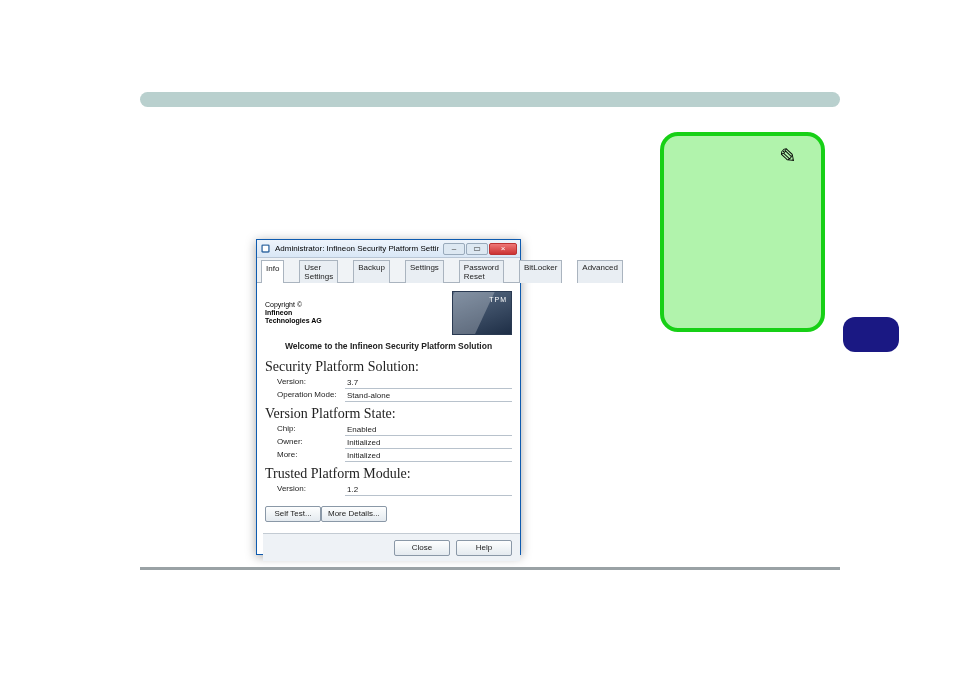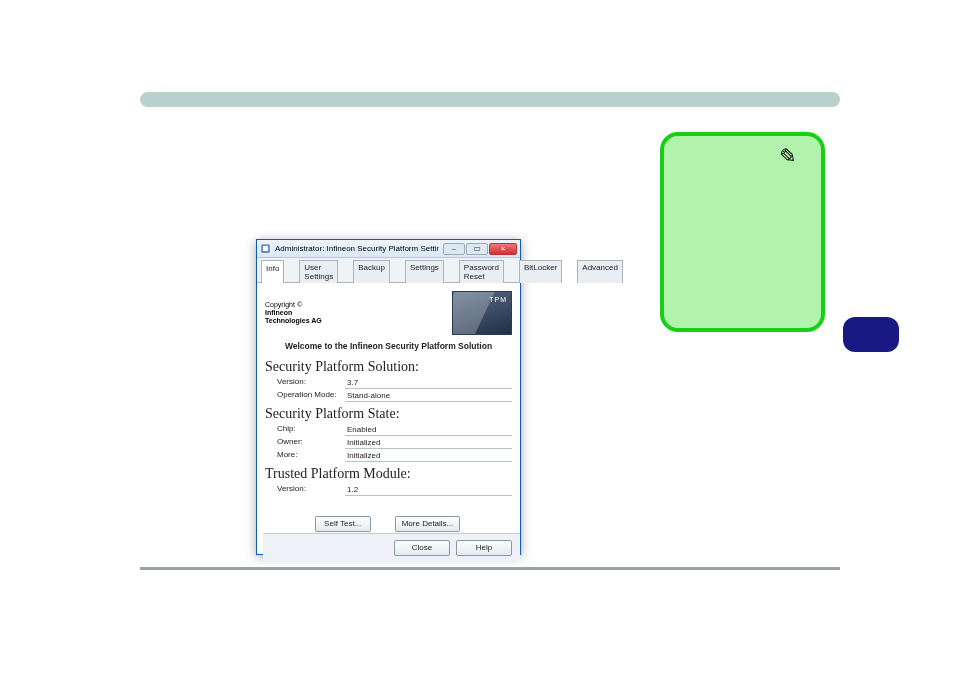--- a/index.html
+++ b/index.html
@@ -221,23 +221,23 @@
   .kv .v {
     flex: 1;
     border-bottom: 1px solid #B8C2CC;
     font-size: 8px;
     padding: 1px 2px;
     min-height: 11px;
   }
 
   .action-row {
     display: flex;
-    justify-content: center;
-    gap: 24px;
-    margin-top: 20px;
+    justify-content: flex-start;
+    gap: 0;
+    margin-top: 10px;
     padding-right: 2px;
   }
   .btn {
     min-width: 56px;
     height: 16px;
     border: 1px solid #8A98A7;
     background: linear-gradient(#FDFEFE,#E4EAEF);
     font-size: 8px;
     border-radius: 2px;
     text-align: center;
@@ -311,21 +311,21 @@
       <div class="section-label">Security Platform Solution:</div>
       <div class="kv">
         <div class="k">Version:</div>
         <div class="v">3.7</div>
       </div>
       <div class="kv">
         <div class="k">Operation Mode:</div>
         <div class="v">Stand-alone</div>
       </div>
 
-      <div class="section-label">Security Platform State:</div>
+      <div class="section-label">Version Platform State:</div>
       <div class="kv">
         <div class="k">Chip:</div>
         <div class="v">Enabled</div>
       </div>
       <div class="kv">
         <div class="k">Owner:</div>
         <div class="v">Initialized</div>
       </div>
       <div class="kv">
         <div class="k">More:</div>

